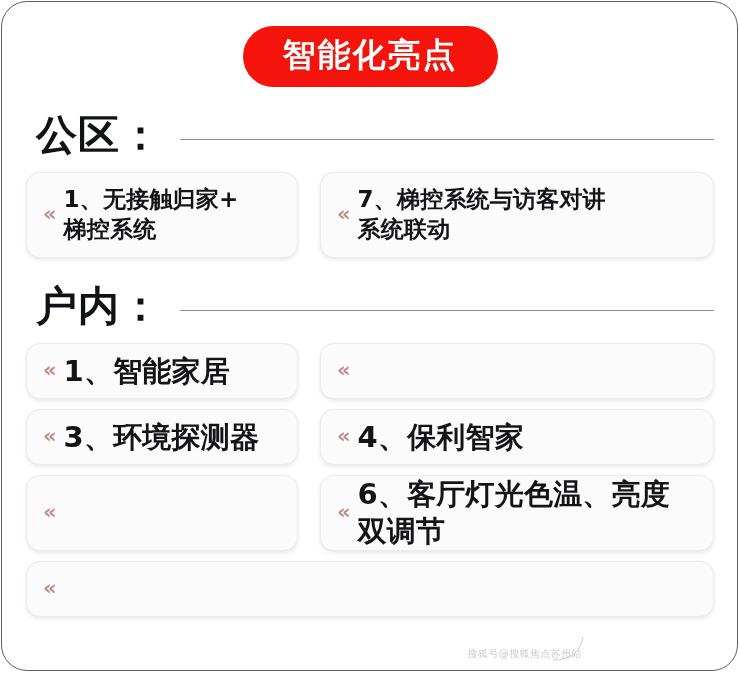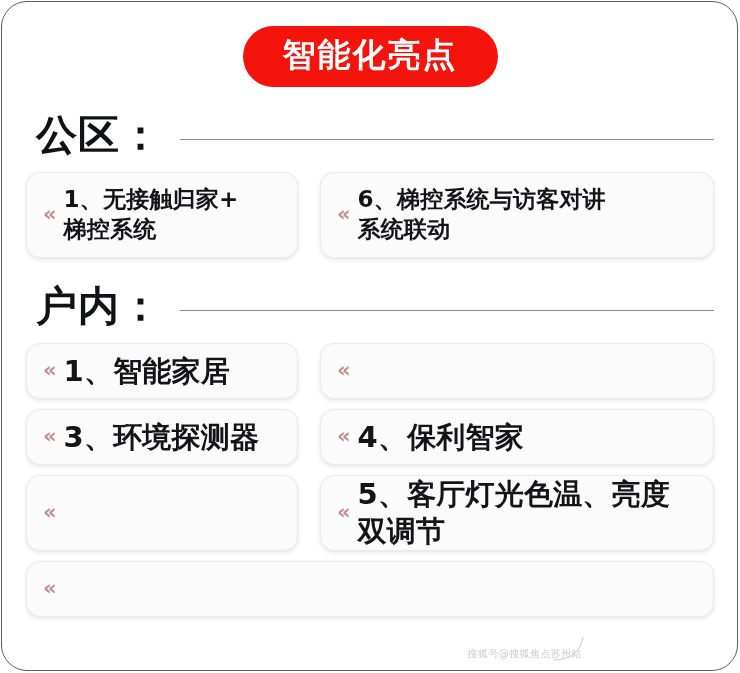--- a/index.html
+++ b/index.html
@@ -186,21 +186,21 @@
 
     <div class="grid">
       <div class="row">
         <div class="card tall col-a">
           <span class="chev">«</span>
           <span class="card-text">1、无接触归家+
 梯控系统</span>
         </div>
         <div class="card tall col-b">
           <span class="chev">«</span>
-          <span class="card-text">6、梯控系统与访客对讲
+          <span class="card-text">7、梯控系统与访客对讲
 系统联动</span>
         </div>
       </div>
     </div>
 
     <div class="section-head">
       <div class="section-title">户内：</div>
       <div class="section-rule"></div>
     </div>
 
@@ -226,21 +226,21 @@
           <span class="card-text">4、保利智家</span>
         </div>
       </div>
 
       <div class="row">
         <div class="card col-a">
           <span class="chev">«</span>
         </div>
         <div class="card col-b">
           <span class="chev">«</span>
-          <span class="card-text">5、客厅灯光色温、亮度双调节</span>
+          <span class="card-text">6、客厅灯光色温、亮度双调节</span>
         </div>
       </div>
 
       <div class="row">
         <div class="card full">
           <span class="chev">«</span>
         </div>
       </div>
 
     </div>

